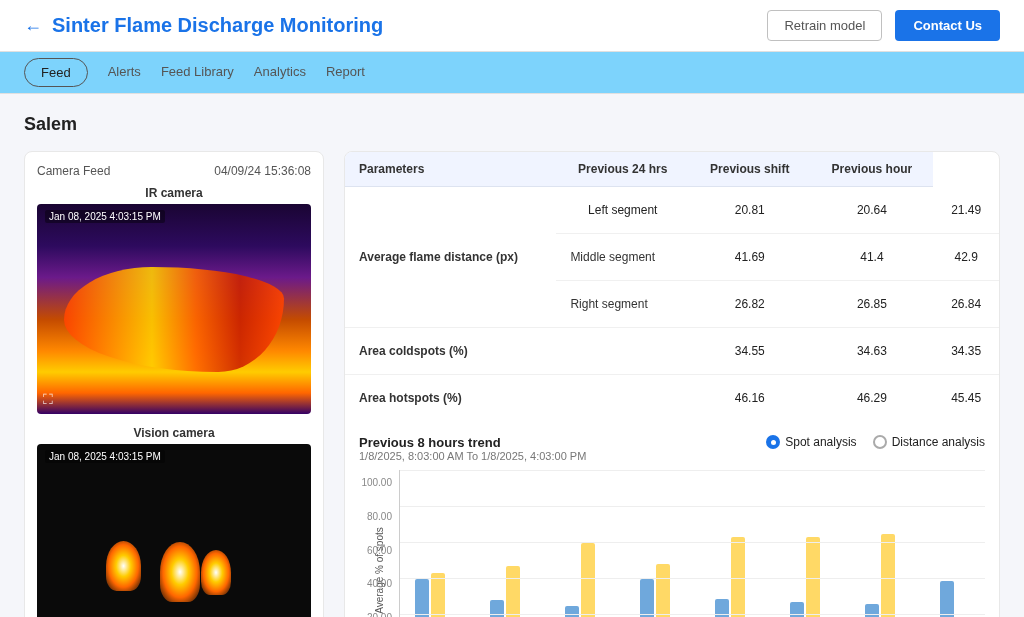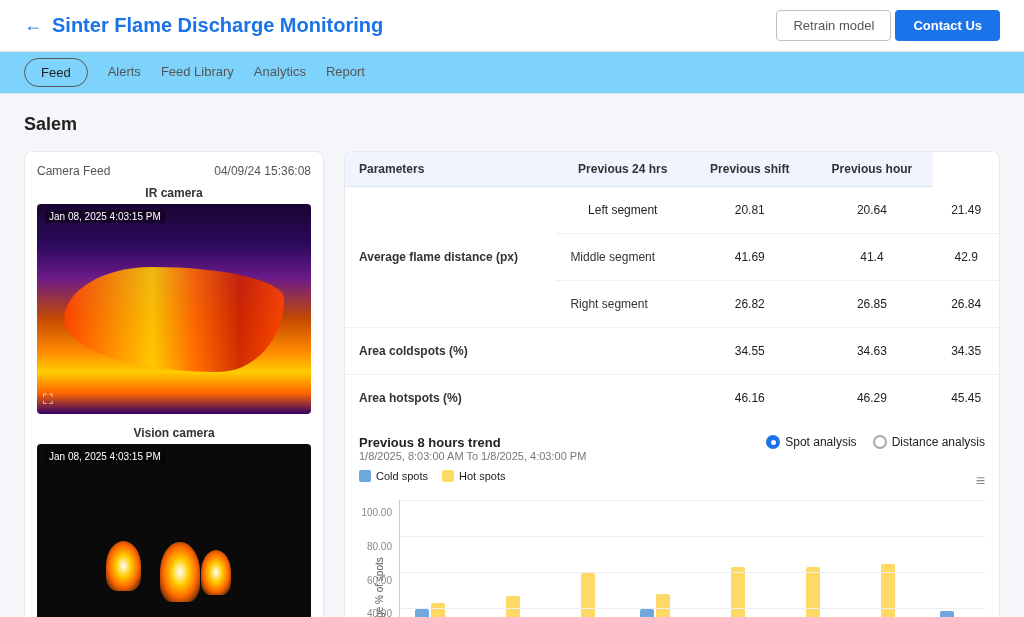--- a/index.html
+++ b/index.html
@@ -1,21 +1,21 @@
 <!DOCTYPE html>
 <html><head>
   <meta charset="utf-8">
   <style>
     * { box-sizing: border-box; margin: 0; padding: 0; }
     body { font-family: -apple-system, BlinkMacSystemFont, 'Segoe UI', sans-serif; background: #f5f6fa; color: #222; font-size: 13px; }
     .header { background: #fff; padding: 10px 24px; display: flex; align-items: center; justify-content: space-between; border-bottom: 1px solid #e0e0e0; }
     .header-left { display: flex; align-items: center; gap: 10px; }
     .back-arrow { color: #1a73e8; font-size: 18px; cursor: pointer; }
     .page-title { font-size: 20px; font-weight: 700; color: #1a73e8; }
-    .header-right { display: flex; gap: 4px; align-items: center; }
+    .header-right { display: flex; gap: 13px; align-items: center; }
     .btn-retrain { background: #fff; border: 1px solid #c0c0c0; color: #555; border-radius: 4px; padding: 7px 16px; cursor: pointer; font-size: 13px; }
     .btn-contact { background: #1a73e8; border: none; color: #fff; border-radius: 4px; padding: 8px 18px; cursor: pointer; font-size: 13px; font-weight: 600; }
     .nav { background: #7dd3fc; padding: 0 24px; display: flex; gap: 20px; align-items: center; border-bottom: 1px solid #e0e0e0; }
     .nav-item { padding: 12px 0; cursor: pointer; font-size: 13px; color: #555; border-bottom: 2px solid transparent; }
     .nav-item.active { border: 1.5px solid #555; border-radius: 20px; padding: 6px 16px; color: #222; font-weight: 500; margin: 6px 0; }
     .content { padding: 20px 24px; }
     .location-title { font-size: 18px; font-weight: 600; margin-bottom: 16px; }
     .main-grid { display: grid; grid-template-columns: 300px 1fr; gap: 20px; }
     .camera-panel { background: #fff; border-radius: 8px; padding: 12px; border: 1px solid #e8e8e8; }
     .camera-header { display: flex; justify-content: space-between; font-size: 12px; color: #555; margin-bottom: 8px; }
@@ -164,33 +164,20 @@
               <div class="radio-circle selected"></div>
               <span>Spot analysis</span>
             </label>
             <label class="radio-option">
               <div class="radio-circle"></div>
               <span>Distance analysis</span>
             </label>
           </div>
         </div>
 
-        <div style="display:flex; justify-content:space-between; align-items:center; margin-bottom:8px;">
-          <div class="legend">
-            <div class="legend-item">
-              <div class="legend-dot bar-blue"></div>
-              <span>Cold spots</span>
-            </div>
-            <div class="legend-item">
-              <div class="legend-dot bar-yellow"></div>
-              <span>Hot spots</span>
-            </div>
-          </div>
-          <span class="menu-icon">≡</span>
-        </div>
 
         <div class="chart-wrapper">
           <div style="display:flex; align-items:flex-start;">
             <div style="position:relative; width:40px; height:200px; display:flex; align-items:center; justify-content:center;">
               <span style="position:absolute; font-size:10px; color:#555; white-space:nowrap; transform:rotate(-90deg); transform-origin:center; width:150px; text-align:center;">Average % of spots</span>
             </div>
             <div style="flex:1; position:relative;">
               <div style="display:flex; height:180px; align-items:flex-end; position:relative;">
                 <div class="y-axis" style="position:absolute; left:-40px; top:7px; height:180px; display:flex; flex-direction:column; justify-content:space-between; font-size:10px; color:#888; width:38px; text-align:right;">
                   <span>100.00</span>

